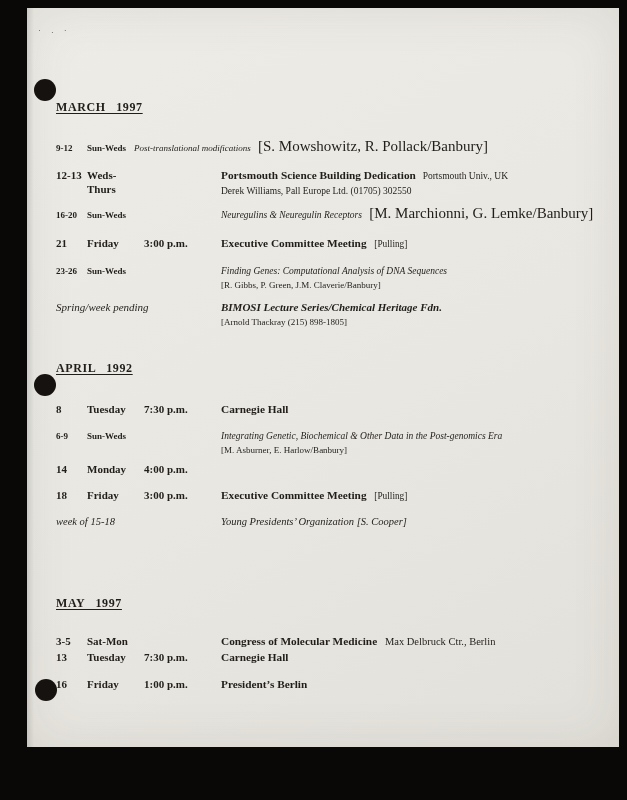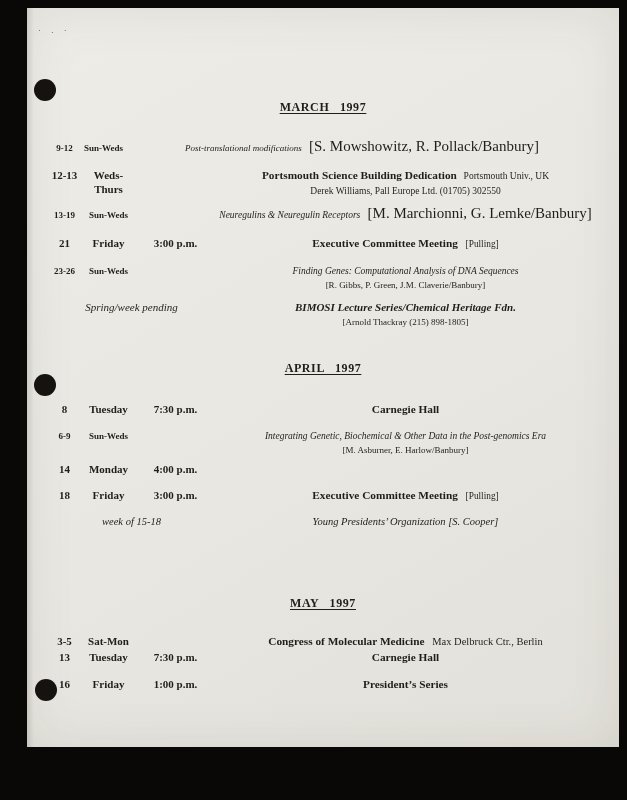--- a/index.html
+++ b/index.html
@@ -22,21 +22,21 @@
   }
   .pen-marks {
     position: absolute; left: 11px; top: 17px;
     font-size: 9px; color: #4a4540; letter-spacing: 4px;
   }
   .hole { position: absolute; width: 22px; height: 22px; border-radius: 50%; background: #16120f; }
   .hole-1 { left: 7px; top: 71px; }
   .hole-2 { left: 7px; top: 366px; }
   .hole-3 { left: 8px; top: 671px; }
 
-  .section { position: absolute; left: 22px; width: 548px; text-align: center; }
+  .section { position: absolute; left: 29px; width: 548px; }
   .sec-march { top: 89px; }
   .sec-april { top: 350px; }
   .sec-may   { top: 585px; }
 
   .month-header {
     display: inline-block; margin: 0;
     font-size: 12px; font-weight: bold; line-height: 14px;
     letter-spacing: 0.6px; word-spacing: 7px;
     text-decoration: underline; text-underline-offset: 2px;
   }
@@ -109,21 +109,21 @@
         <div class="c-right">
           <div>
             <span class="t-bold">Portsmouth Science Building Dedication</span>
             <span class="detail">Portsmouth Univ., UK</span>
           </div>
           <div class="line2">Derek Williams, Pall Europe Ltd. (01705) 302550</div>
         </div>
       </div>
 
       <div class="row row-sm mb-15">
-        <span class="c-date">13-19</span>
+        <span class="c-date">16-20</span>
         <span class="c-day">Sun-Weds</span>
         <span class="c-time"></span>
         <div class="c-right">
           <span class="t-italic-sm">Neuregulins &amp; Neuregulin Receptors</span>
           <span class="bracket-sm">[M. Marchionni, G. Lemke/Banbury]</span>
         </div>
       </div>
 
       <div class="row mb-14">
         <span class="c-date">21</span>
@@ -150,21 +150,21 @@
         <div class="c-right">
           <div class="t-bold-italic">BIMOSI Lecture Series/Chemical Heritage Fdn.</div>
           <div class="line2-sm">[Arnold Thackray (215) 898-1805]</div>
         </div>
       </div>
 
     </div>
   </div>
 
   <div class="section sec-april">
-    <h2 class="month-header">APRIL 1997</h2>
+    <h2 class="month-header">APRIL 1992</h2>
     <div class="rows">
 
       <div class="row mb-14">
         <span class="c-date">8</span>
         <span class="c-day">Tuesday</span>
         <span class="c-time">7:30 p.m.</span>
         <div class="c-right">
           <span class="t-bold">Carnegie Hall</span>
         </div>
       </div>
@@ -228,20 +228,20 @@
         <div class="c-right">
           <span class="t-bold">Carnegie Hall</span>
         </div>
       </div>
 
       <div class="row">
         <span class="c-date">16</span>
         <span class="c-day">Friday</span>
         <span class="c-time">1:00 p.m.</span>
         <div class="c-right">
-          <span class="t-bold">President’s Series</span>
+          <span class="t-bold">President’s Berlin</span>
         </div>
       </div>
 
     </div>
   </div>
 
 </div>
 
 </body></html>

